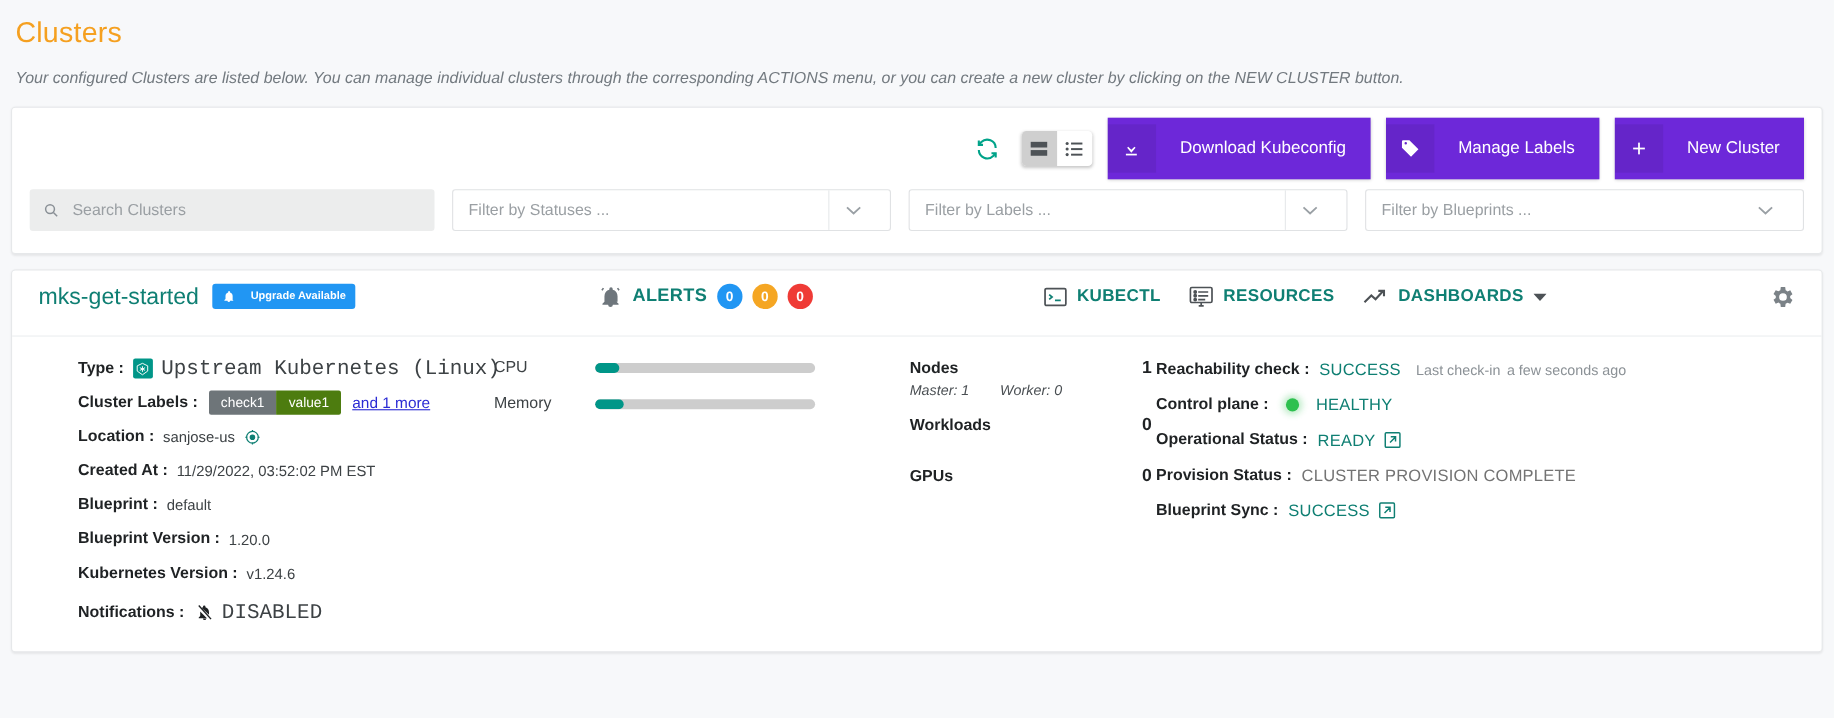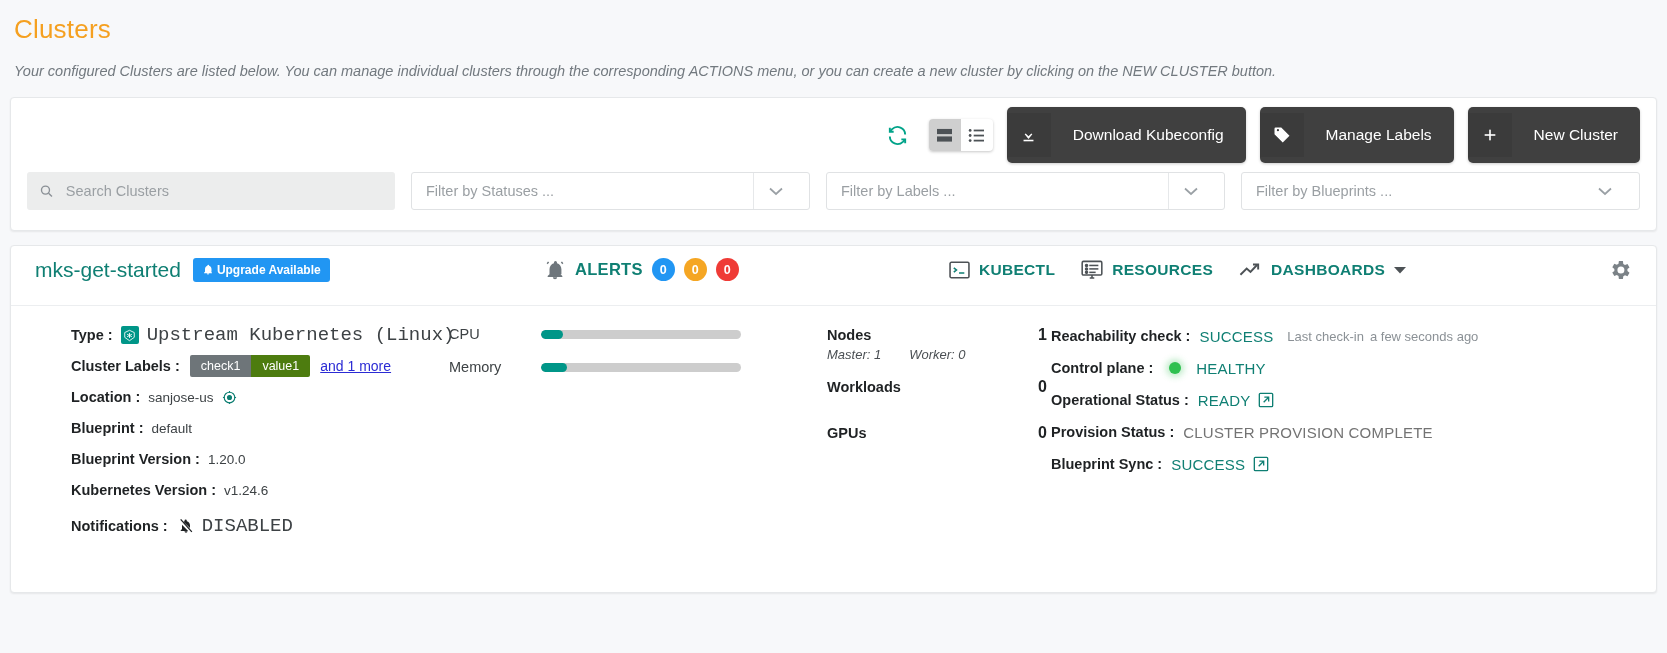--- a/index.html
+++ b/index.html
@@ -59,24 +59,24 @@
   .view-toggle > div {
     width: 32px; height: 32px;
     display: flex; align-items: center; justify-content: center;
     cursor: pointer;
   }
   .view-toggle .active { background: #cfcfcf; }
 
   .tbtn {
     display: flex; align-items: center;
     height: 56px;
-    background: #404040;
+    background: #6d28d9;
     color: #fff;
     border: none;
-    border-radius: 5px;
+    border-radius: 0;
     cursor: pointer;
     font-size: 15.5px;
     box-shadow: 0 1px 3px rgba(0,0,0,.2);
     overflow: hidden;
     padding: 0;
   }
   .tbtn .ic {
     width: 44px; height: 44px;
     display: flex; align-items: center; justify-content: center;
     background: rgba(0,0,0,.07);
@@ -136,23 +136,23 @@
     padding: 0 22px 12px 24px;
     border-bottom: 1px solid #eceef0;
     position: relative;
   }
   .cluster-name {
     color: #0f7f73;
     font-size: 21px;
     font-weight: 400;
   }
   .badge-upgrade {
-    display: inline-flex; align-items: center; gap: 3px;
+    display: inline-flex; align-items: center; gap: 14px;
     background: #2196f3; color: #fff;
-    font-size: 12px; font-weight: bold;
+    font-size: 10px; font-weight: bold;
     border-radius: 3px;
     padding: 5px 9px;
     margin-left: 12px;
     cursor: pointer;
   }
   .alerts-group {
     display: flex; align-items: center; gap: 9px;
     position: absolute; left: 533px;
   }
   .alerts-label {
@@ -432,20 +432,24 @@
           <span class="v">sanjose-us</span>
           <span style="margin-left:8px;line-height:0">
             <svg width="15" height="15" viewBox="0 0 24 24" fill="none" stroke="#0f7f73" stroke-width="1.8">
               <circle cx="12" cy="12" r="8.5"></circle>
                 <circle cx="12" cy="12" r="3.2" fill="#0f7f73"></circle>
               <path d="M12 1.5v3M12 19.5v3M1.5 12h3M19.5 12h3"></path>
             </svg>
           </span>
         </div>
 
+        <div class="kv">
+          <span class="k">Created At :</span>
+          <span class="v">11/29/2022, 03:52:02 PM EST</span>
+        </div>
 
         <div class="kv">
           <span class="k">Blueprint :</span>
           <span class="v">default</span>
         </div>
 
         <div class="kv">
           <span class="k">Blueprint Version :</span>
           <span class="v">1.20.0</span>
         </div>

